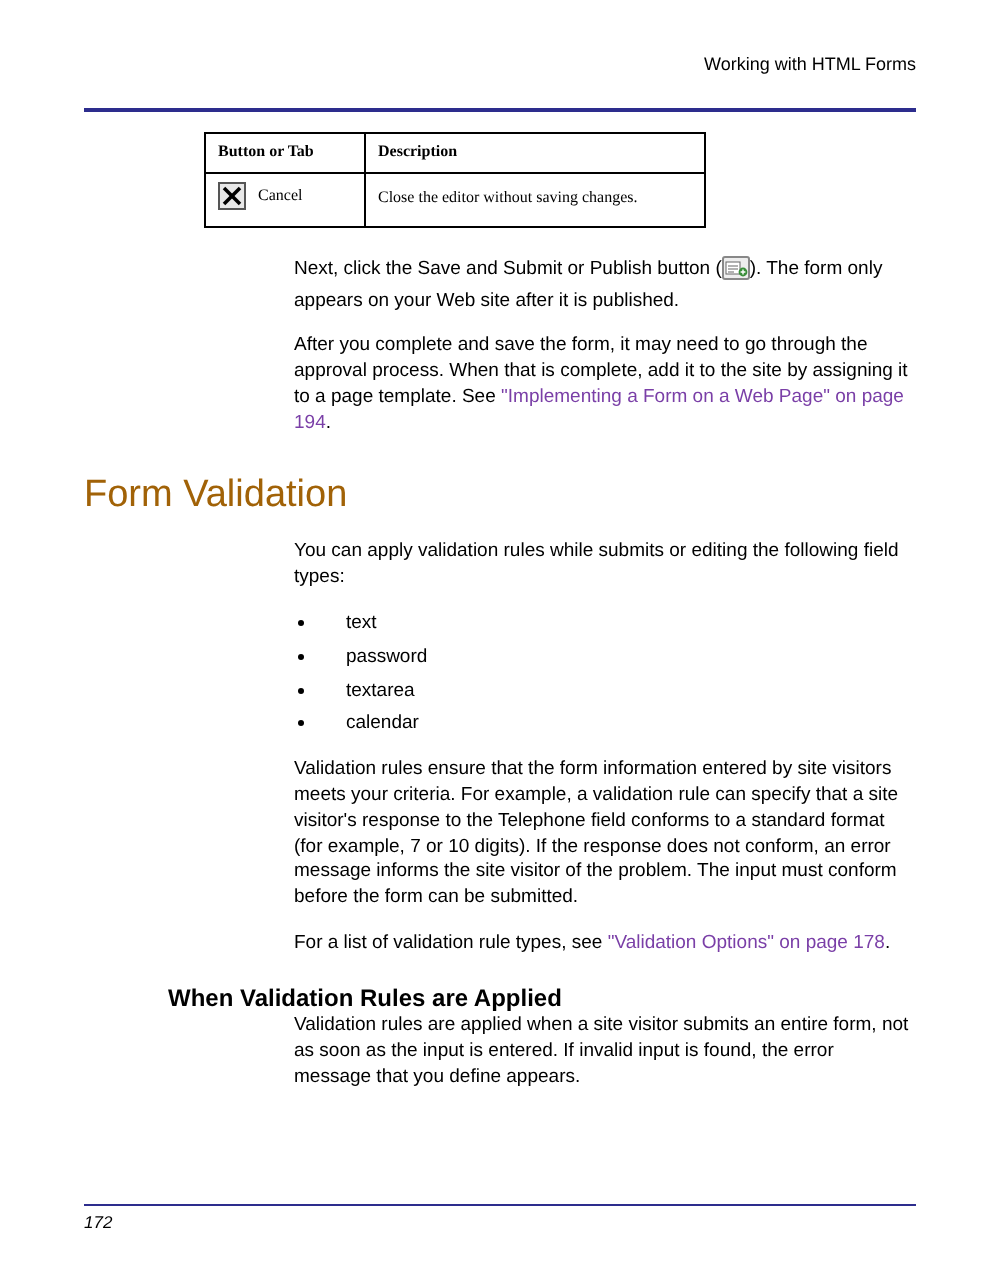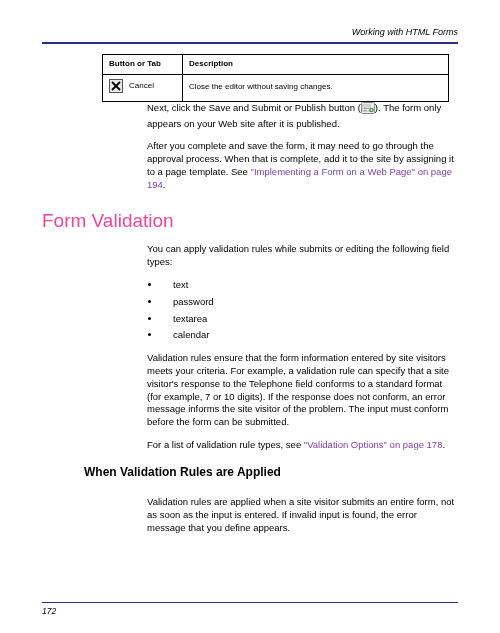--- a/index.html
+++ b/index.html
@@ -9,36 +9,37 @@
     background: #fff;
     font-family: Arial, Helvetica, sans-serif;
     font-size: 9.5px;
     color: #000;
     position: relative;
     padding: 26px 42px 22px 42px;
     line-height: 1.35;
   }
   .header {
     text-align: right;
-    font-style: italic;
     font-size: 9px;
-    margin-bottom: 4px;
+    margin-bottom: 16px;
   }
   .hr {
     border: none;
     border-top: 2px solid #2d2d8d;
     margin-bottom: 10px;
   }
   .content-indent {
     margin-left: 105px;
   }
   table.btable {
     border-collapse: collapse;
-    width: 347px;
+    width: 251px;
     margin-left: 60px;
+    margin-bottom: 14px;
+    font-family: Liberation Serif, serif;
   }
   table.btable th, table.btable td {
     border: 1px solid #000;
     font-size: 8px;
     padding: 4px 6px;
     vertical-align: middle;
     text-align: left;
   }
   table.btable th {
     font-weight: bold;
@@ -58,37 +59,37 @@
   }
   .pub-icon {
     display: inline-block;
     vertical-align: -3px;
   }
   .xref {
     color: #7a3fa7;
   }
   h2.section-title {
     font-family: Arial, Helvetica, sans-serif;
-    color: #ec4899;
+    color: #a16207;
     font-weight: normal;
     font-size: 19px;
     margin: 16px 0 10px 0;
   }
   ul.bullets {
     list-style: disc;
     margin: 6px 0 10px 14px;
   }
   ul.bullets li {
     margin-bottom: 4px;
     padding-left: 12px;
   }
   h3.subhead {
     font-size: 12px;
     font-weight: bold;
-    margin: 12px 0 16px 42px;
+    margin: 12px 0 0 42px;
   }
   .footer {
     position: absolute;
     left: 42px;
     right: 42px;
     bottom: 16px;
     border-top: 1.5px solid #2d2d8d;
     padding-top: 3px;
     display: flex;
     justify-content: space-between;

